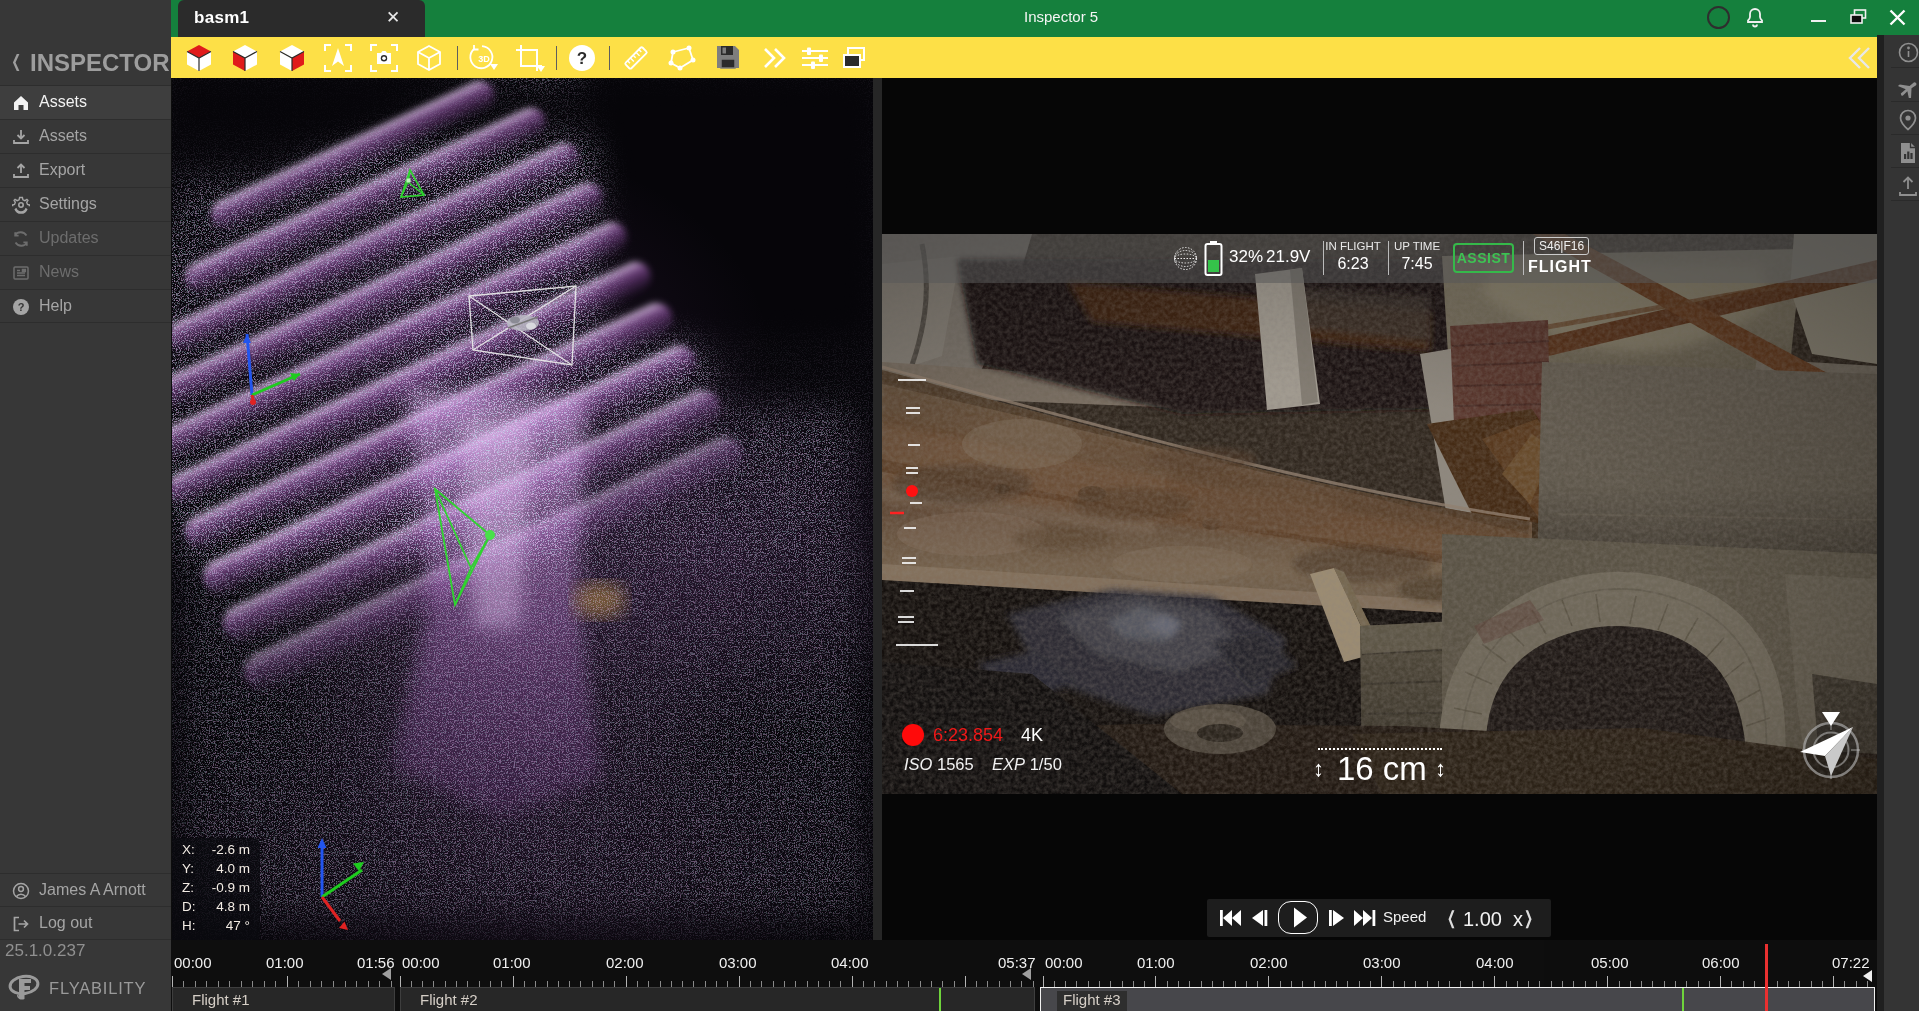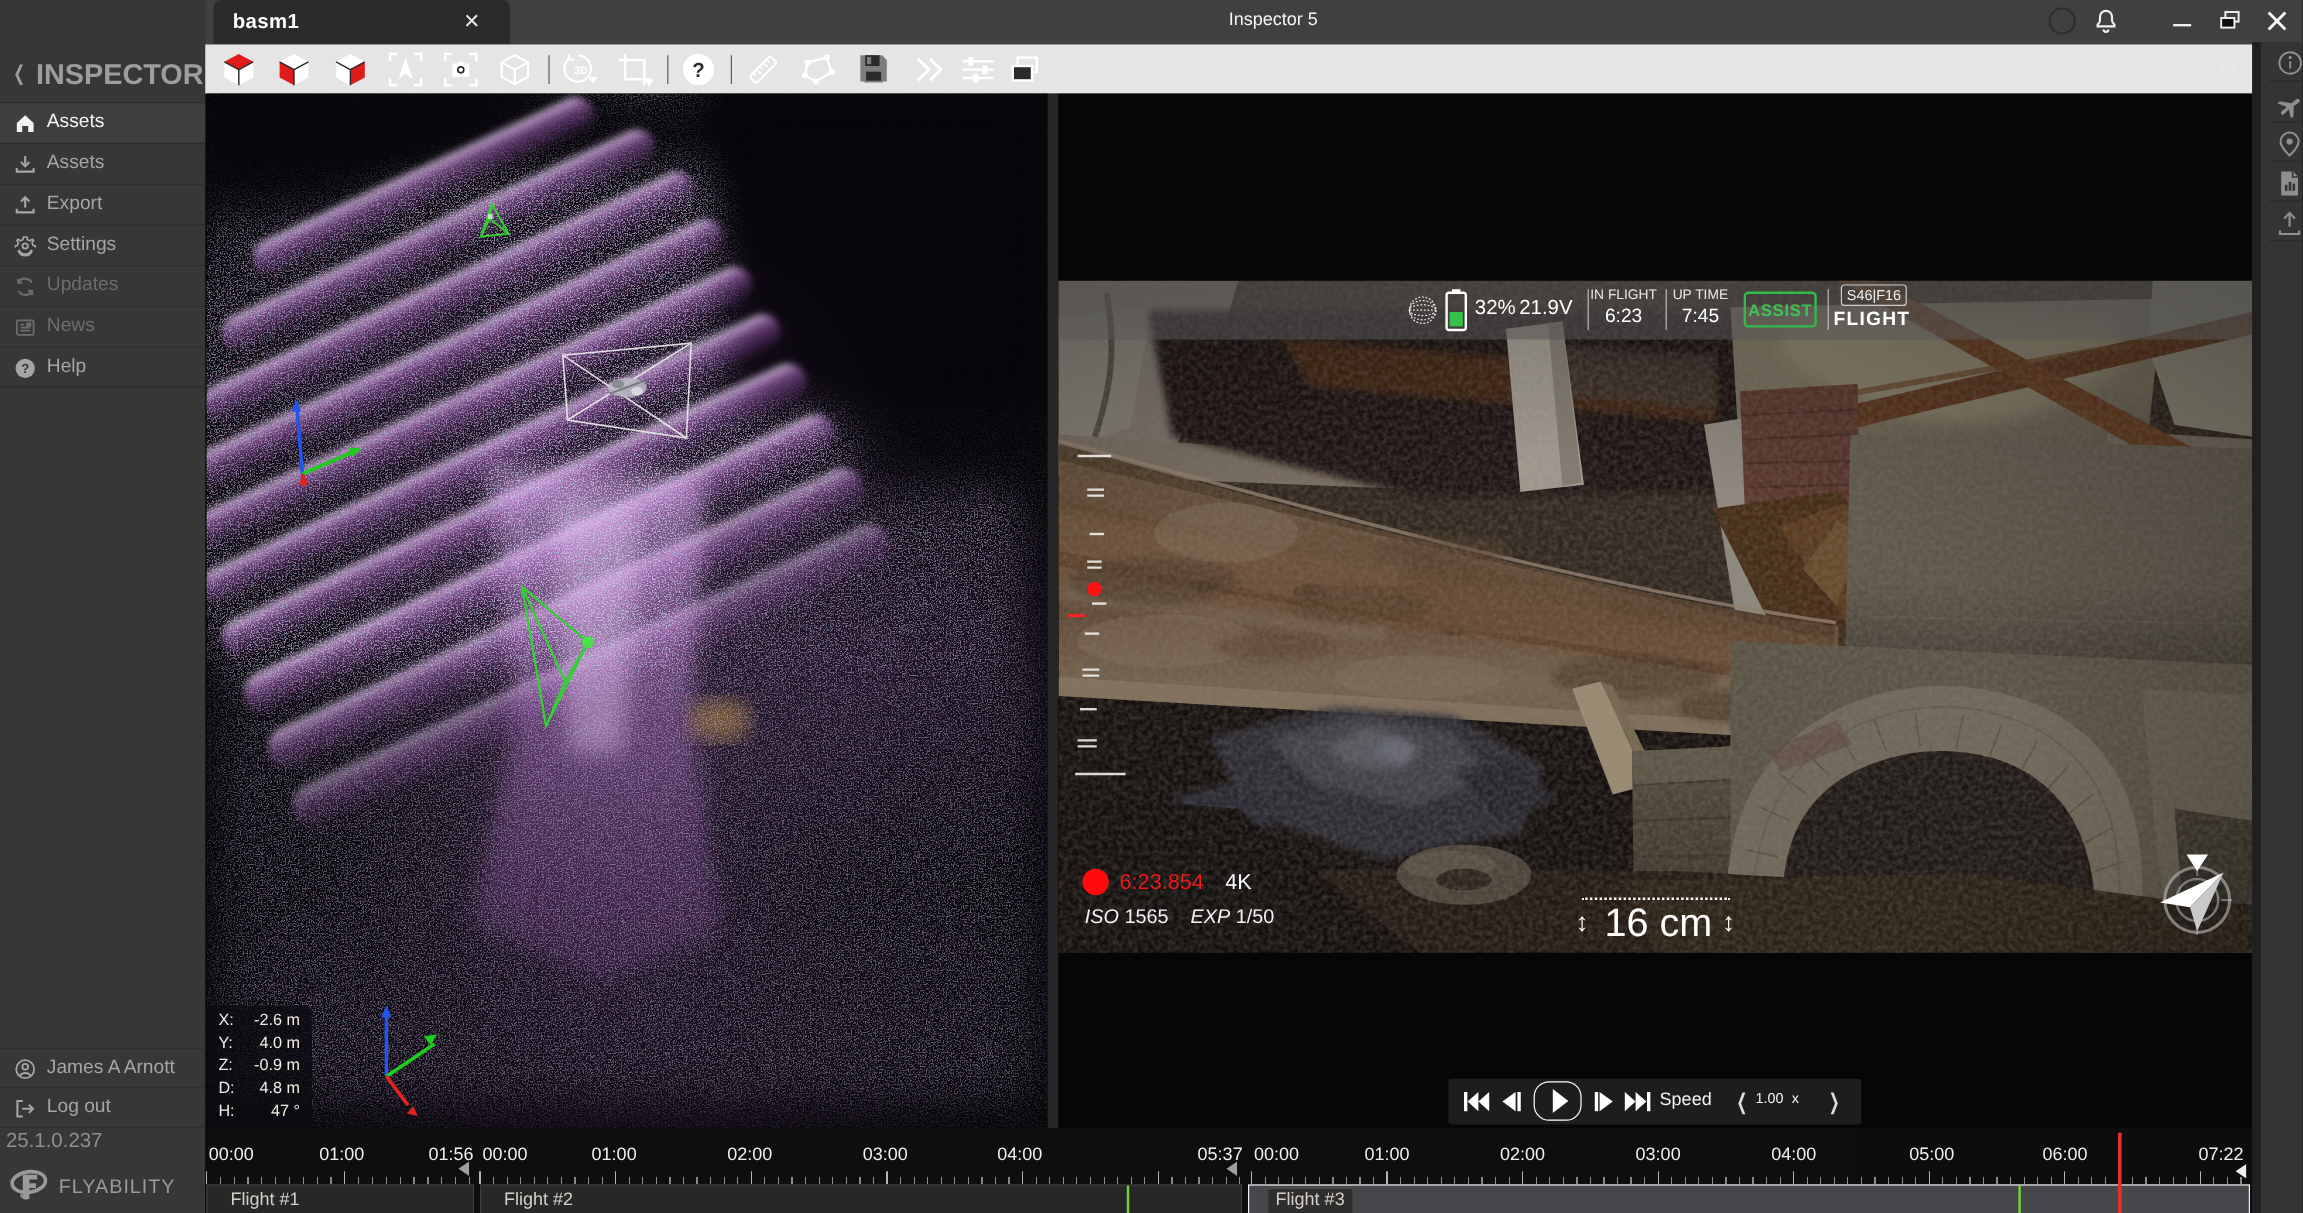--- a/index.html
+++ b/index.html
@@ -10,27 +10,27 @@
   
   #lsb{left:0;top:0;width:171px;height:1011px;background:#373737;}
   #lsb .tt{position:absolute;left:30px;top:49px;font-size:24px;font-weight:bold;color:#9d9d9d;}
   #lsb .ch{position:absolute;left:9px;top:51px;font-size:17px;color:#9d9d9d;transform:scaleX(0.7);}
   .mitem{position:absolute;left:0;width:171px;height:34px;border-top:1px solid #2d2d2d;color:#a5a5a5;font-size:16px;}
   .mitem .lb{position:absolute;left:39px;top:7px;}
   .mitem .mic{position:absolute;left:12px;top:8px;}
   .mitem.on{color:#f2f2f2;background:#3e3e3e;text-align:right;}
   .mitem.off{color:#6d6d6d;}
   
-  #tbar{left:171px;top:0;width:1748px;height:37px;background:#404040;}
+  #tbar{left:171px;top:0;width:1748px;height:37px;background:#15803d;}
   #tab{position:absolute;left:7px;top:0;width:247px;height:37px;background:#2b2b2b;border-radius:6px 6px 0 0;}
   #tab .tl{position:absolute;left:16px;top:8px;font-size:17px;font-weight:bold;color:#fff;letter-spacing:0.3px;}
   #tab .tx{position:absolute;left:208px;top:7px;font-size:17px;color:#e8e8e8;}
   #apptitle{position:absolute;left:853px;top:8px;font-size:15px;color:#f5f5f5;}
   
-  #toolbar{left:171px;top:37px;width:1706px;height:41px;background:#e5e5e5;}
+  #toolbar{left:171px;top:37px;width:1706px;height:41px;background:#fde047;}
   .tbi{position:absolute;top:6px;}
   .tsep{position:absolute;top:9px;width:1px;height:24px;background:#5e5e5e;}
   
   #rsb{left:1877px;top:35px;width:42px;height:976px;background:#343434;border-left:7px solid #1f1f1f;}
   .rit{position:absolute;left:7px;width:35px;height:33px;border-bottom:1px solid #2a2a2a;}
   .rit svg{margin:7px auto 0 auto;}
   
   #pcpane{left:172px;top:78px;width:701px;height:862px;background:#060608;overflow:hidden;}
   #gap1{left:873px;top:78px;width:9px;height:862px;background:#262626;}
   #vpane{left:882px;top:78px;width:995px;height:862px;background:#060606;overflow:hidden;}
@@ -691,21 +691,21 @@
         </svg>
       <svg class="abs" style="left:146px;top:9px;" width="23" height="20" viewBox="0 0 23 20">
           <g fill="#fff">
             <polygon points="10,10 1,2 1,18"></polygon>
             <polygon points="19,10 10,2 10,18"></polygon>
             <rect x="19.5" y="2" width="2.8" height="16"></rect>
           </g>
         </svg>
       <div class="vt" style="left:176px;top:9px;font-size:15px;color:#f2f2f2;">Speed</div>
       <div class="vt" style="left:237px;top:8px;font-size:18px;color:#ddd;transform:scaleX(0.6);">❮</div>
-      <div class="vt" style="left:256px;top:9px;font-size:12px;color:#f2f2f2;">1.00&nbsp;&nbsp;x</div>
+      <div class="vt" style="left:256px;top:9px;font-size:20px;color:#f2f2f2;">1.00&nbsp;&nbsp;x</div>
       <div class="vt" style="left:314px;top:8px;font-size:18px;color:#ddd;transform:scaleX(0.6);">❯</div>
     </div>
   </div>
 
   <div class="abs" id="tline">
 
     <div class="rlbl" style="left:3px;">00:00</div>
     <div class="rlbl" style="left:95px;">01:00</div>
     <div class="rlbl" style="left:186px;">01:56</div>
     <div class="rlbl" style="left:231px;">00:00</div>

